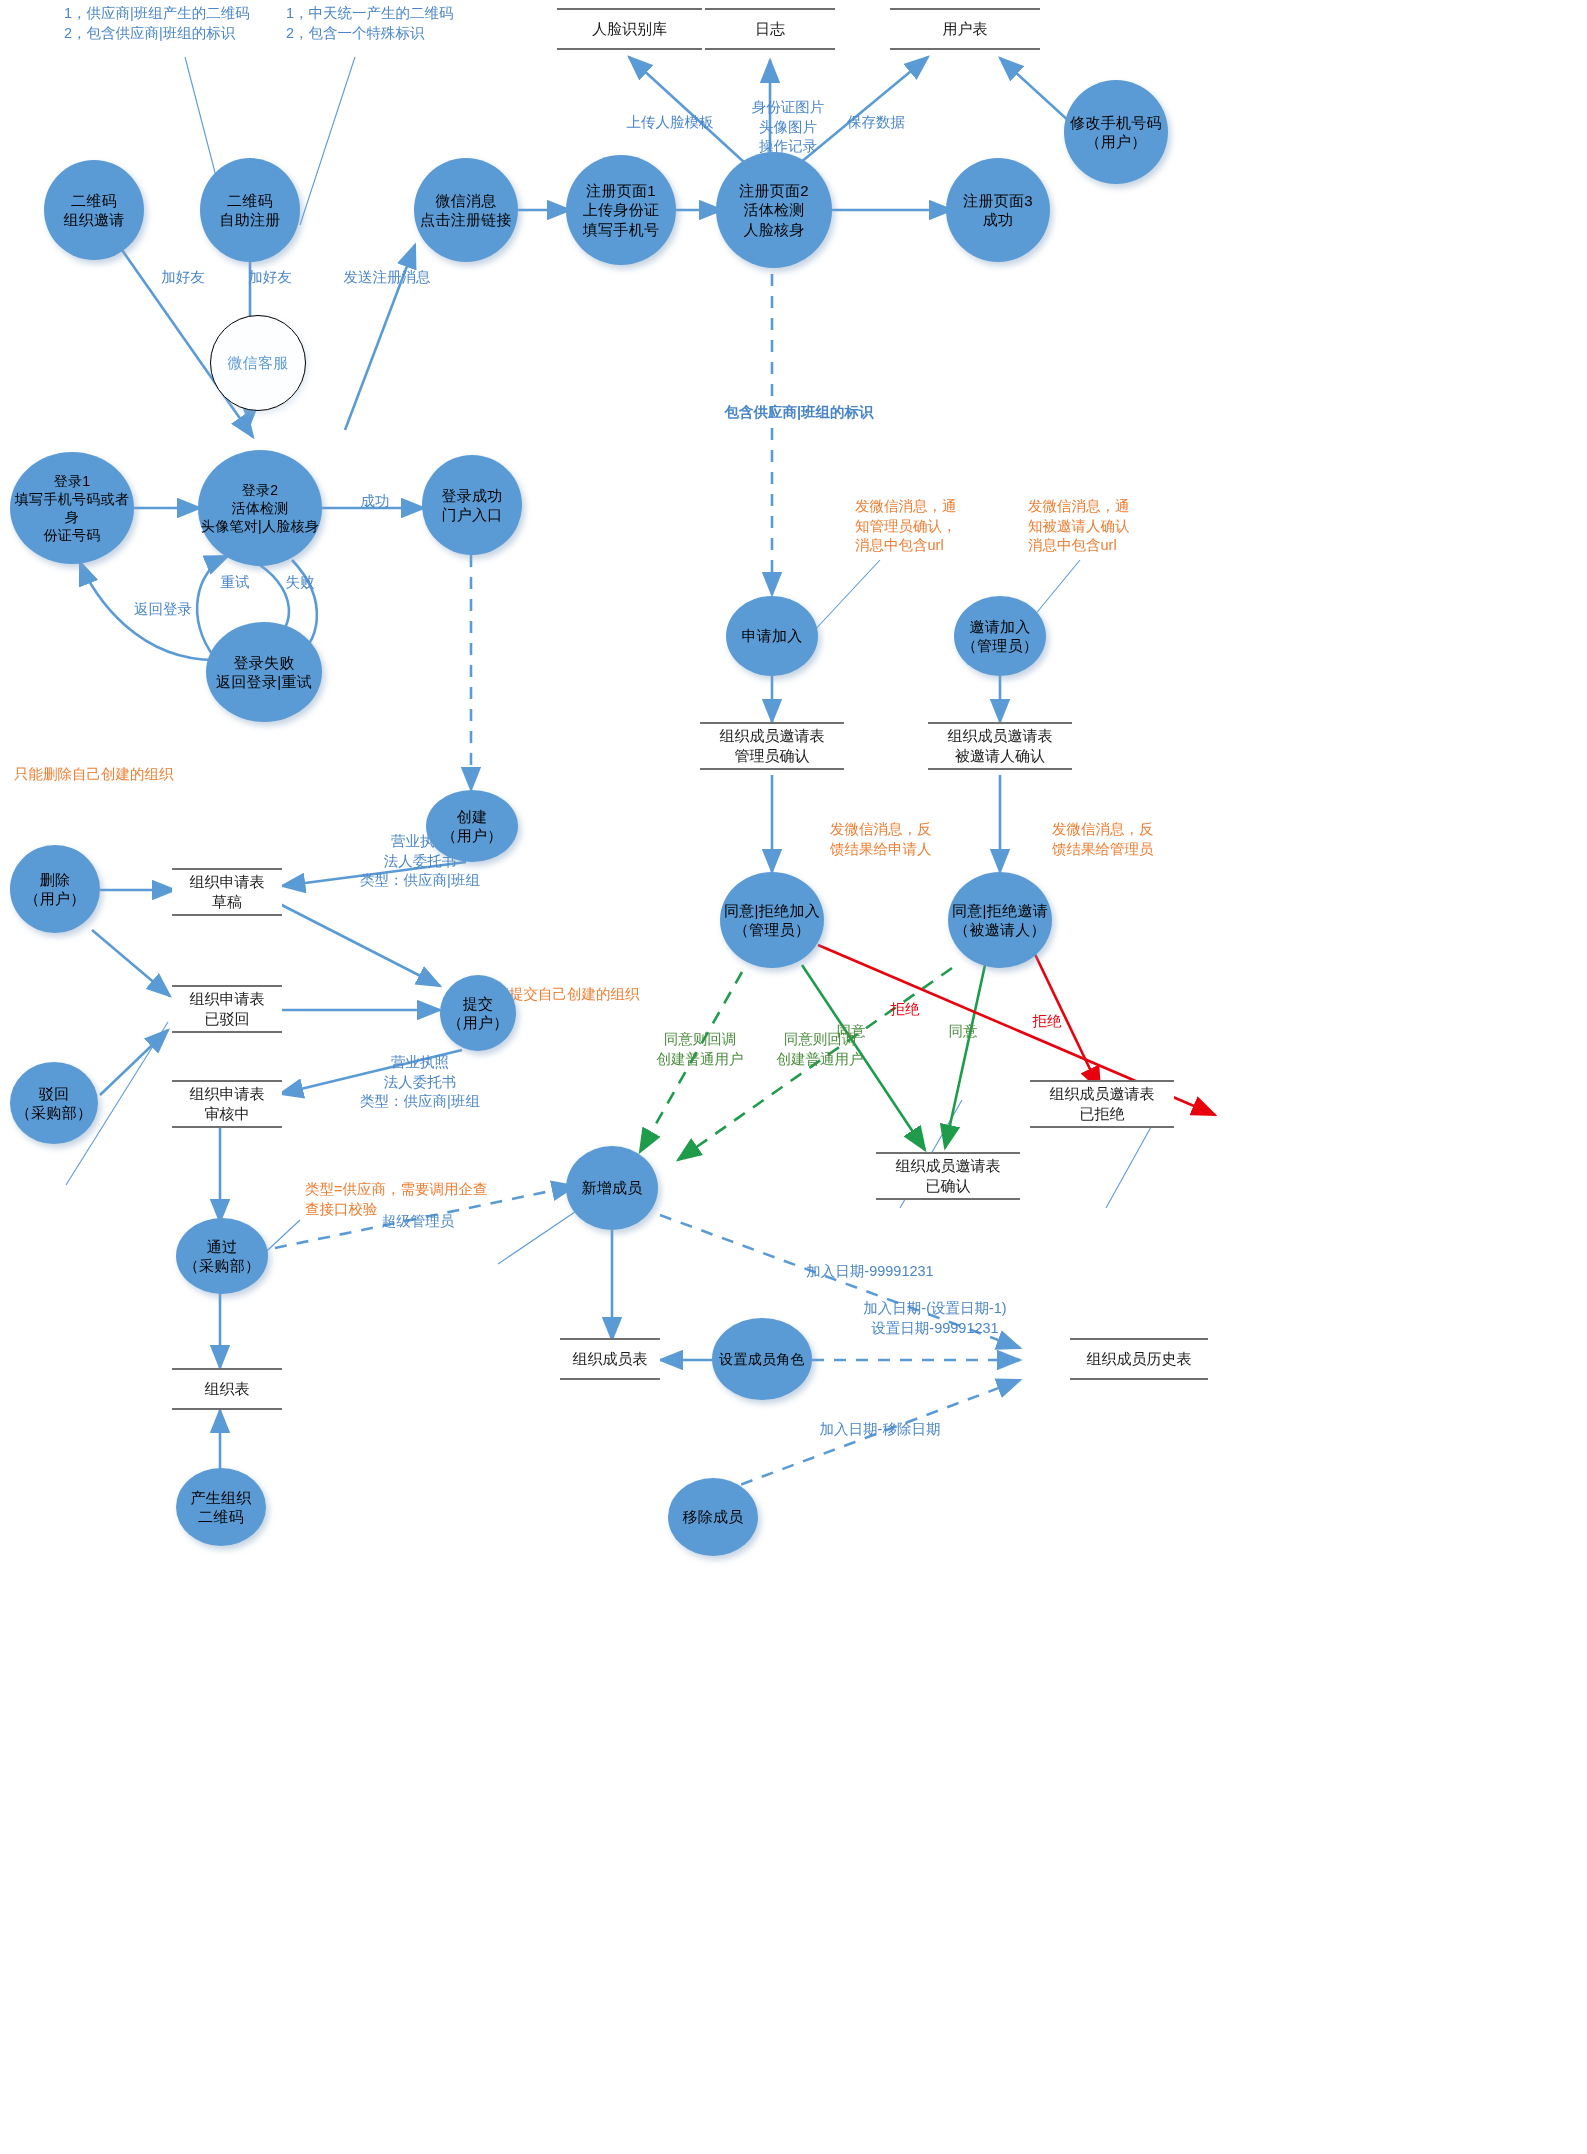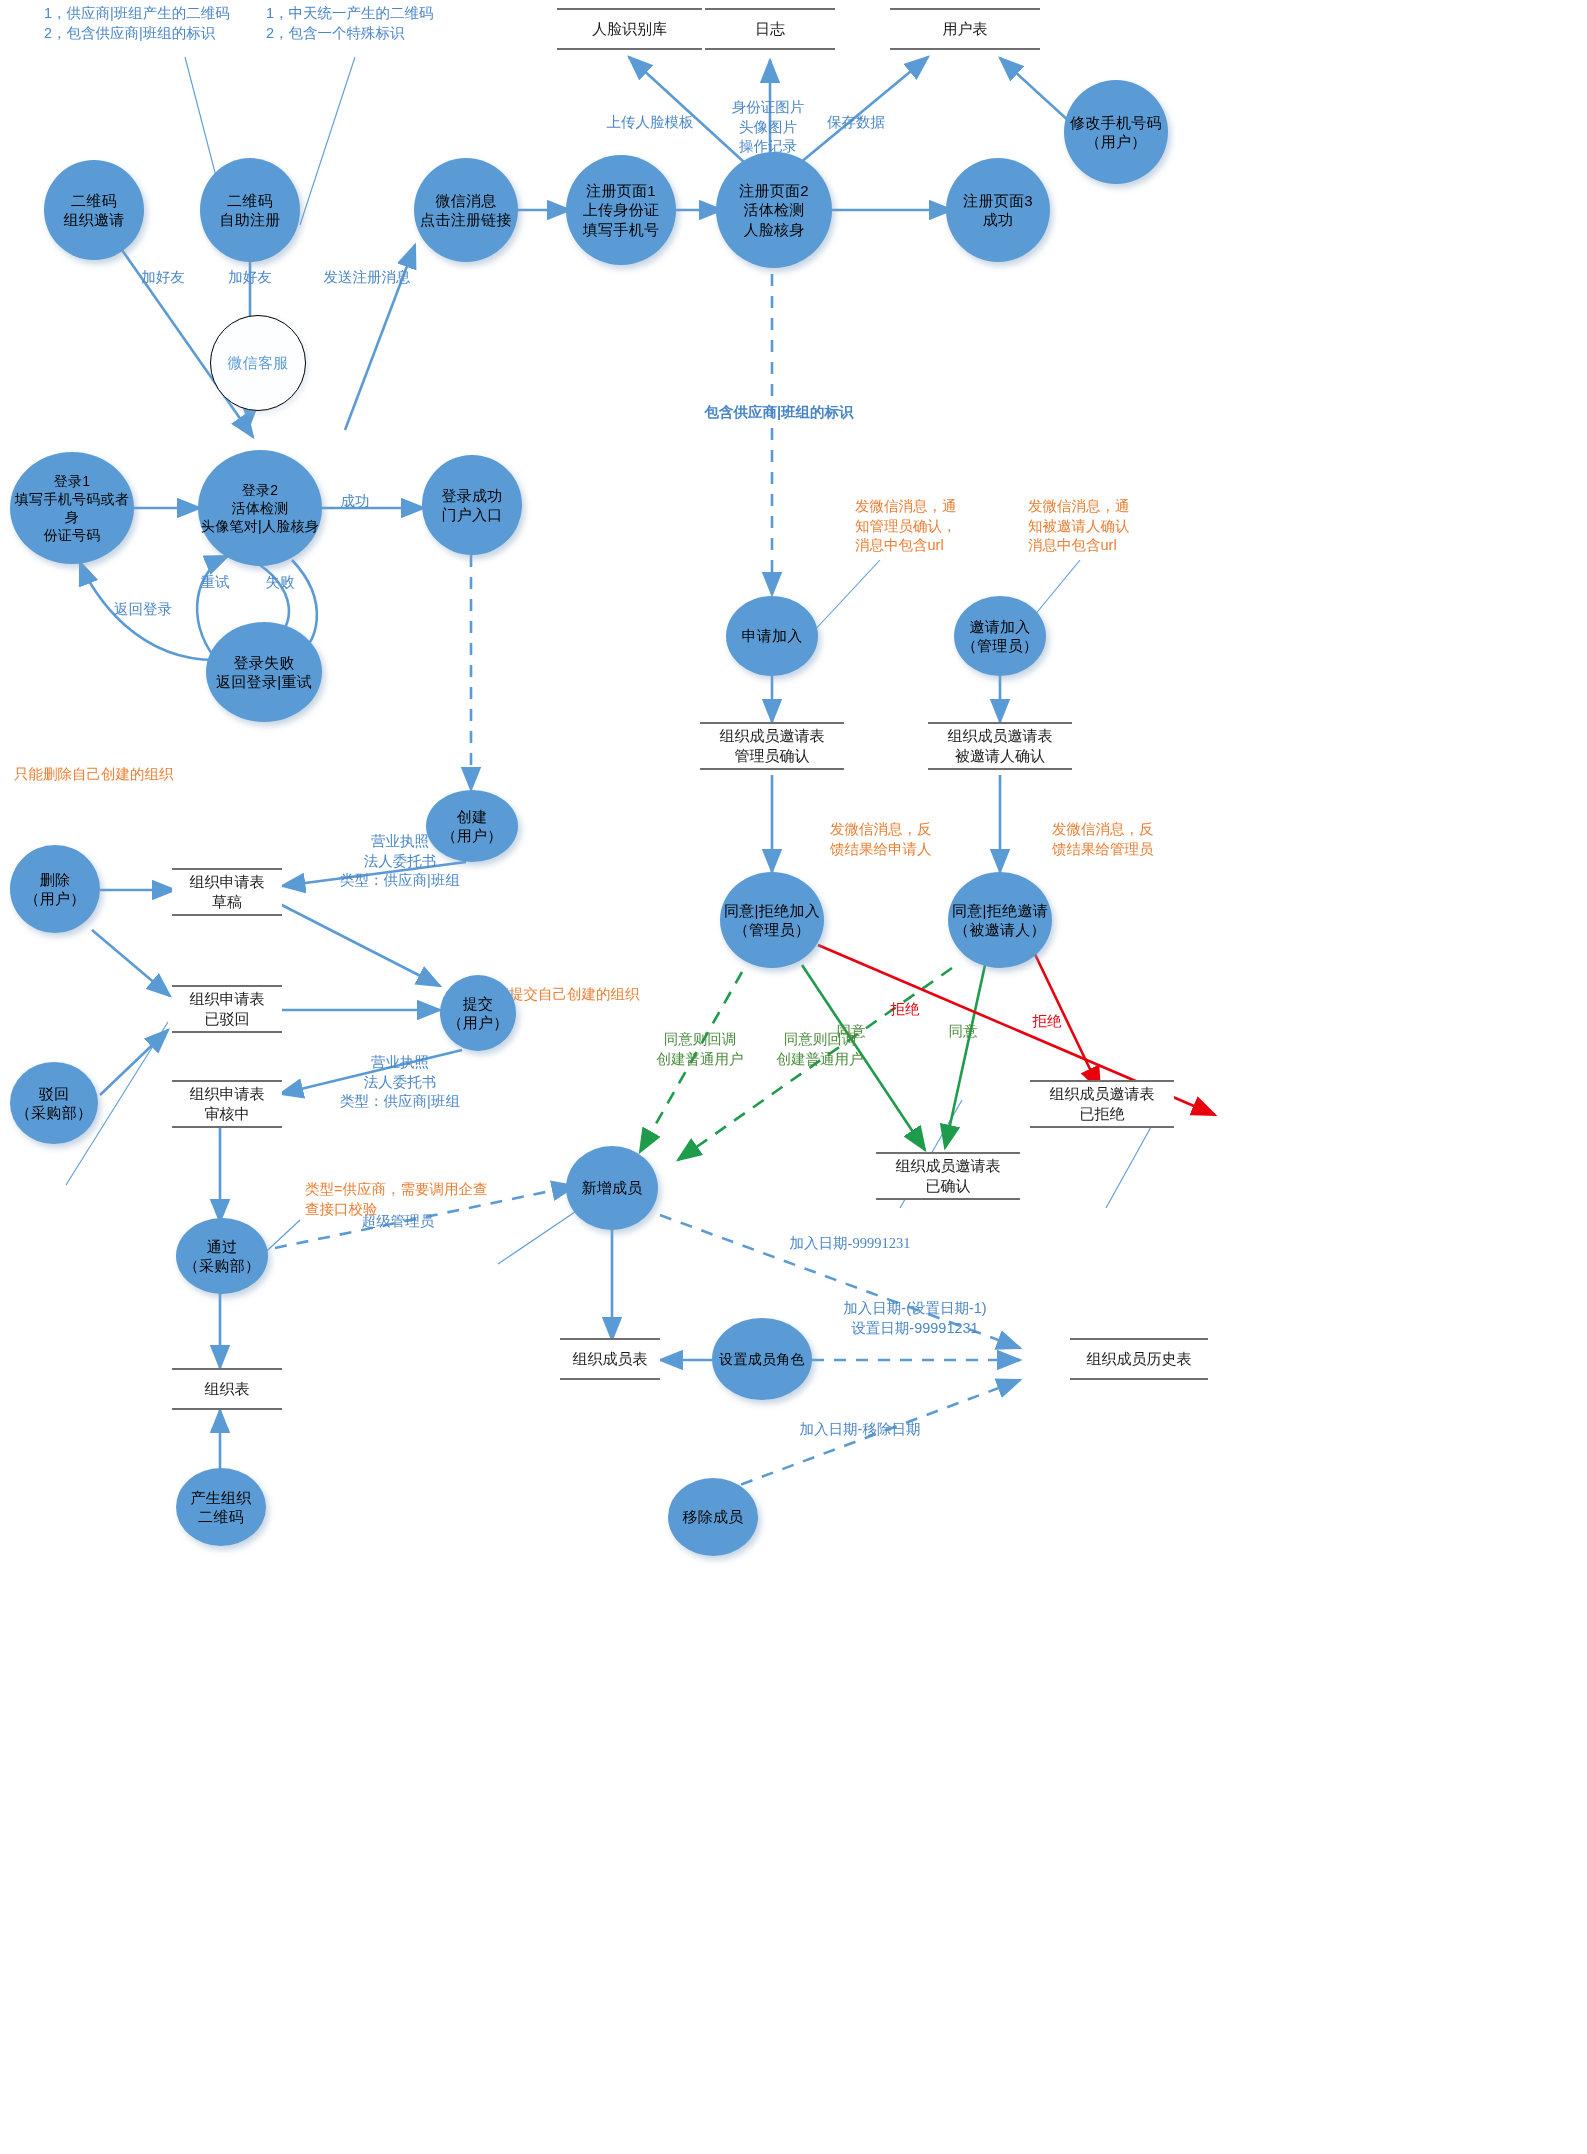--- a/index.html
+++ b/index.html
@@ -11,21 +11,21 @@
         text-align:center;box-sizing:border-box;}
   .ellipse{background:#5B9BD5;border-radius:50%;color:#000000;
            box-shadow:3px 4px 6px rgba(130,160,190,.45);
            font-size:15px;line-height:1.3;letter-spacing:.3px;}
   .ellipse.hollow{background:#fdfeff;border:1px solid #000000;color:#5B9BD5;
                   box-shadow:2px 3px 6px rgba(170,195,220,.35);}
   .table-node{background:#ffffff;border-top:2px solid #6f6f6f;border-bottom:2px solid #6f6f6f;
               color:#1a1a1a;font-size:15px;line-height:1.35;padding:7px 10px;}
   .lbl{position:absolute;font-size:14.5px;line-height:1.35;text-align:center;
        white-space:pre-line;}
-  .lbl.blue{color:#4a86c7;}
+  .lbl.blue{color:#4a86c7;margin-left:20px;}
   .lbl.orange{color:#ED7D31;}
   .lbl.green{color:#4C8C3F;}
   .lbl.red{color:#E8000D;}
   .lbl.lft{text-align:left;}
 </style>
 </head>
 <body>
 
 <div id="stage">
 
@@ -166,21 +166,21 @@
 类型：供应商|班组</div>
   <div class="lbl blue" style="left:333px;top:1212px;width:130px;">超级管理员</div>
   <div class="lbl green" style="left: 640px; top: 1030px; width: 120px; white-space: pre-line;">同意则回调
 创建普通用户</div>
   <div class="lbl green" style="left: 760px; top: 1030px; width: 120px; white-space: pre-line;">同意则回调
 创建普通用户</div>
   <div class="lbl green" style="left:826px;top:1022px;width:50px;">同意</div>
   <div class="lbl green" style="left:938px;top:1022px;width:50px;">同意</div>
   <div class="lbl red" style="left:880px;top:1000px;width:50px;">拒绝</div>
   <div class="lbl red" style="left:1022px;top:1012px;width:50px;">拒绝</div>
-  <div class="lbl blue" style="left:760px;top:1234px;width:180px;font-family:Liberation Serif, serif;">加入日期-99991231</div>
+  <div class="lbl blue" style="left:760px;top:1262px;width:180px;">加入日期-99991231</div>
   <div class="lbl blue" style="left: 820px; top: 1299px; width: 190px; white-space: pre-line;">加入日期-(设置日期-1)
 设置日期-99991231</div>
   <div class="lbl blue" style="left:760px;top:1420px;width:200px;">加入日期-移除日期</div>
 
   <div class="node table-node" style="left:557px;top:8px;width:145px;height:42px;">人脸识别库</div>
   <div class="node table-node" style="left:705px;top:8px;width:130px;height:42px;">日志</div>
   <div class="node table-node" style="left:890px;top:8px;width:150px;height:42px;">用户表</div>
 
   <div class="node ellipse" style="left: 44px; top: 160px; width: 100px; height: 100px; white-space: pre-line;">二维码
 组织邀请</div>

